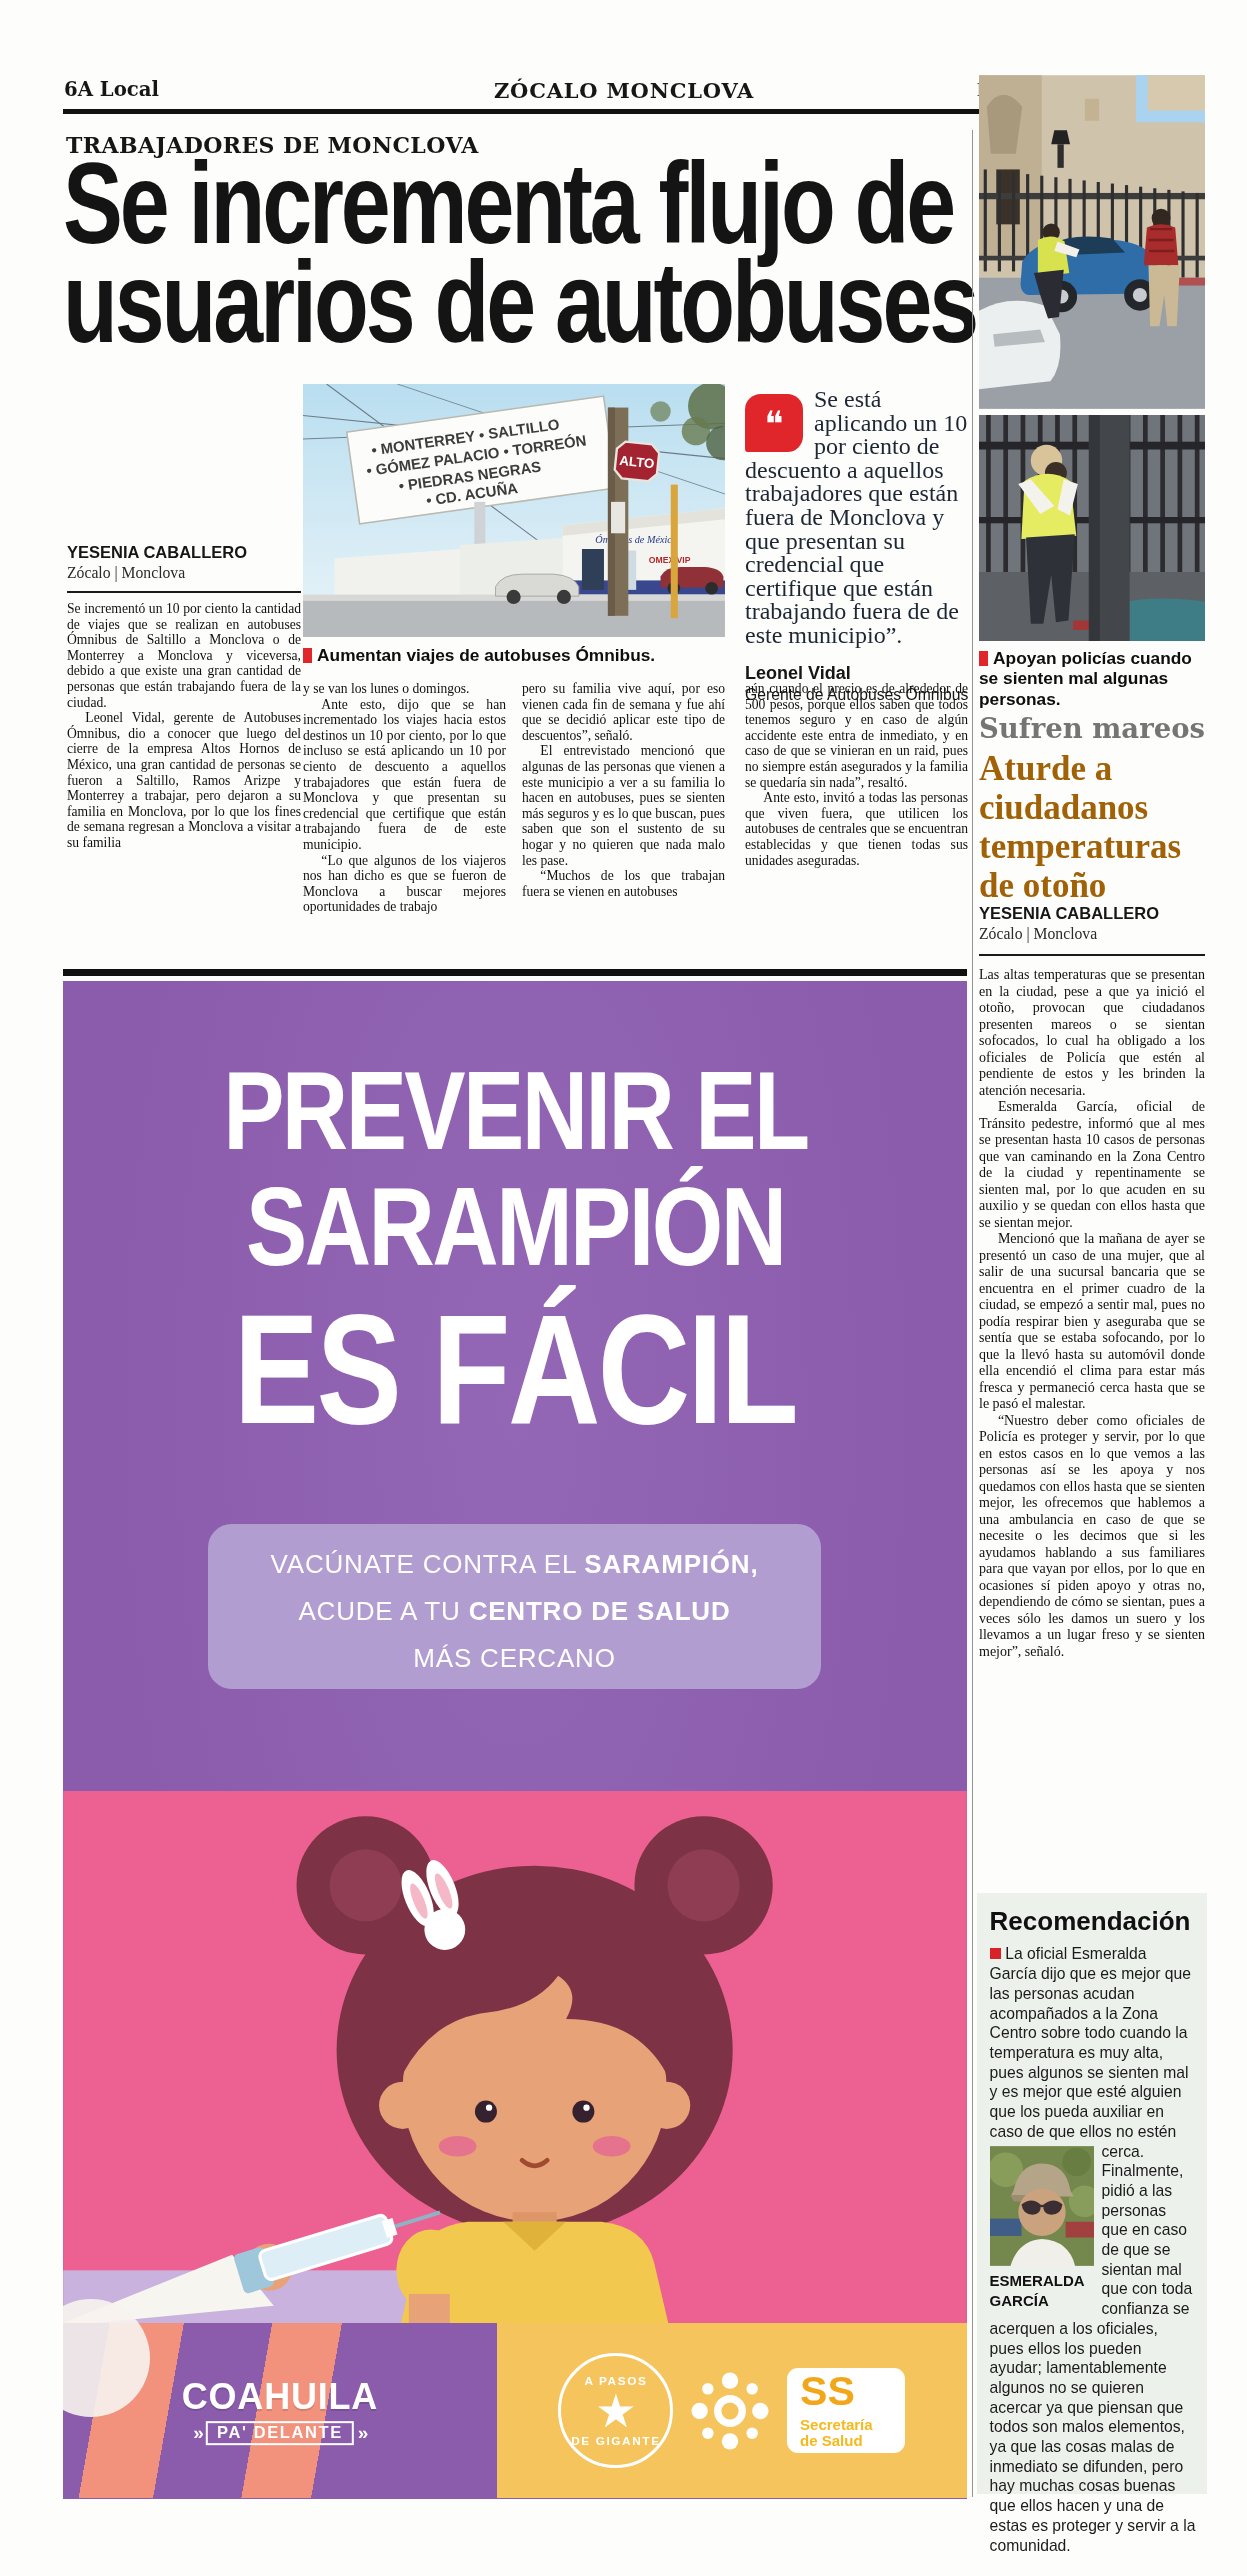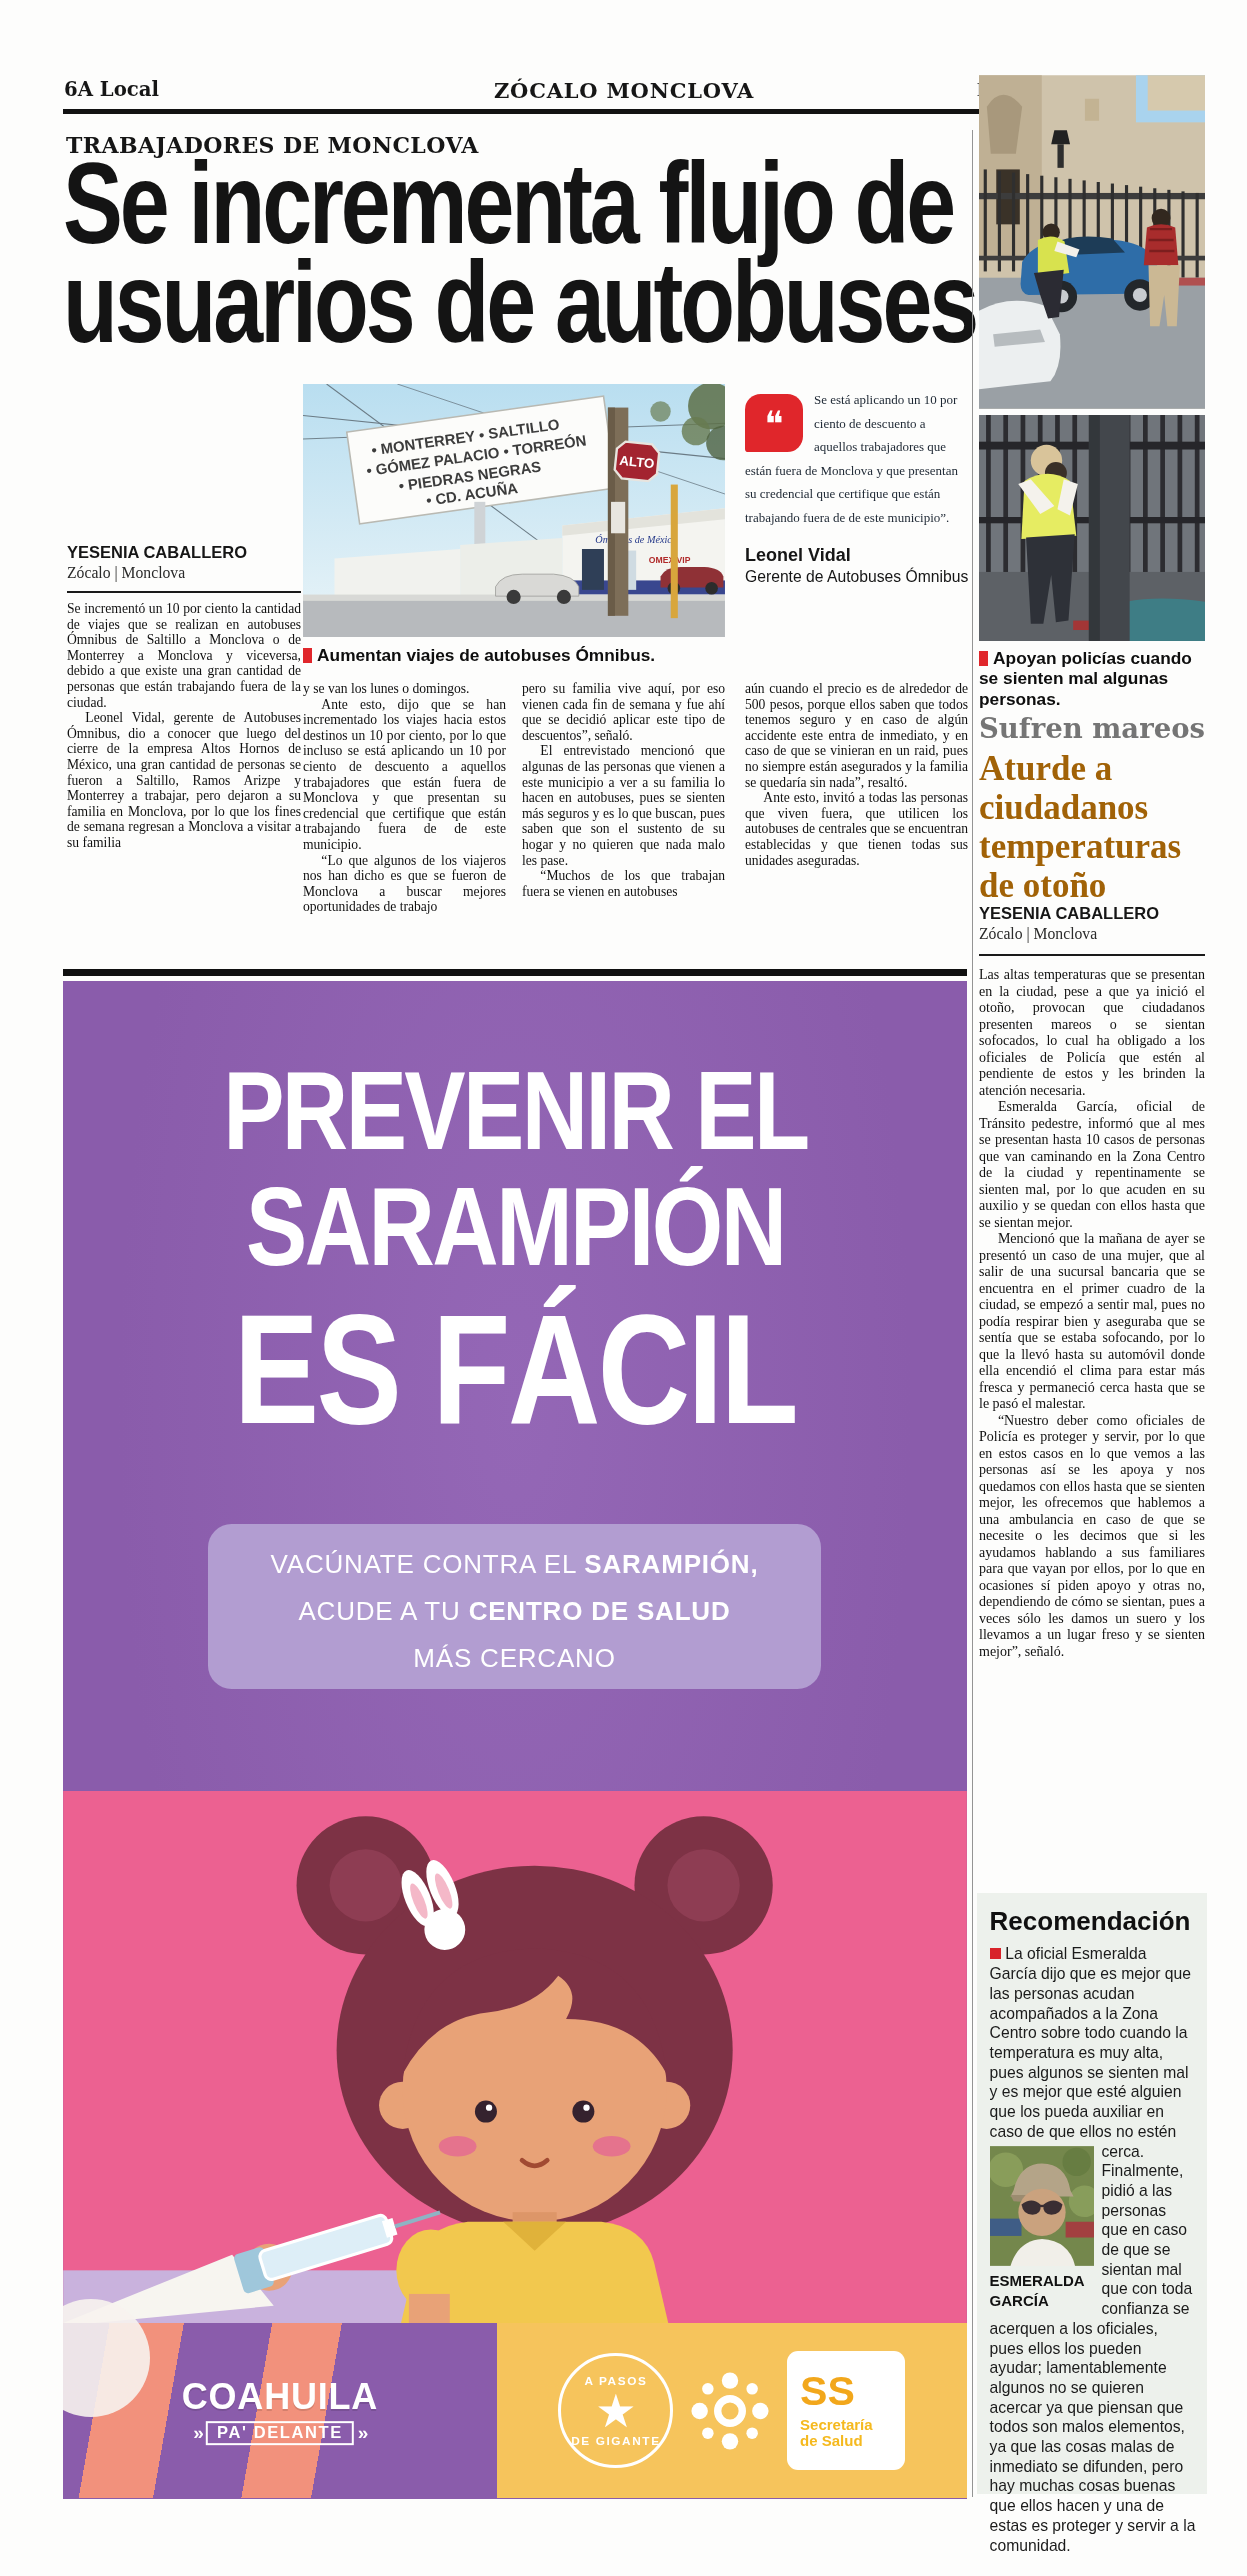--- a/index.html
+++ b/index.html
@@ -35,21 +35,21 @@
   .main-photo{left:303px;top:384px;width:422px;height:253px;background:#cde4f0;overflow:hidden;}
   .caption{font-family:"Liberation Sans",sans-serif;font-weight:bold;font-size:17.3px;color:#0e0e0e;line-height:20.4px;}
   .cap-marker{display:inline-block;width:8.6px;height:15px;background:#e0262b;margin-right:5.5px;vertical-align:-1.6px;}
   .main-caption{left:303px;top:645px;width:422px;}
 
   
   .pullquote{left:745px;top:388px;width:225px;}
   .qicon{float:left;width:58px;height:58px;background:#e0262b;border-radius:15.7px 15.7px 15.7px 3.1px;margin:6.3px 11px 1.6px 0;}
   .qicon::before{content:"\275D";display:block;text-align:center;color:#fff;font-size:35px;line-height:60px;
                  font-family:"DejaVu Sans",sans-serif;}
-  .pq-text{font-size:13px;line-height:23.6px;color:#1d2733;}
+  .pq-text{font-size:24px;line-height:23.6px;color:#1d2733;}
   .pq-name{font-family:"Liberation Sans",sans-serif;font-weight:bold;font-size:18px;margin-top:15.7px;}
   .pq-role{font-family:"Liberation Sans",sans-serif;font-size:15.7px;margin-top:1.6px;}
 
   .poster-rule{left:63px;top:969px;width:904px;height:7px;background:#101010;}
 
   
   .poster{left:63px;top:981px;width:904px;height:1518px;overflow:hidden;
           background:radial-gradient(ellipse at 50% 28%, #9467b6 0%, #8a5cab 62%);}
   .poster-headline{position:absolute;left:0;top:72px;width:100%;text-align:center;
                    font-family:"Liberation Sans",sans-serif;font-weight:800;color:#ffffff;}
@@ -71,21 +71,21 @@
   .coahuila-name{font-size:36px;font-weight:800;letter-spacing:0.8px;text-shadow:0 1.6px 0 rgba(0,0,0,.12);}
   .coahuila-banner{display:inline-block;border:2.4px solid #fff;padding:0.8px 9.4px;font-size:16.5px;font-weight:bold;
                    margin-top:3.1px;letter-spacing:1.6px;}
   .chev{font-weight:800;font-size:19px;letter-spacing:-1.6px;}
   .band-right{width:52%;height:100%;background:#f6c45c;display:flex;align-items:center;justify-content:center;gap:16px;}
   .badge{width:115px;height:115px;border:3.1px solid #fff;border-radius:50%;display:flex;flex-direction:column;
          align-items:center;justify-content:center;color:#fff;font-family:"Liberation Sans",sans-serif;
          font-weight:bold;box-sizing:border-box;}
   .badge .btxt{font-size:11.8px;letter-spacing:1.6px;}
   .badge .bstar{font-size:46px;line-height:46px;font-family:"DejaVu Sans",sans-serif;}
-  .ss-box{width:118px;height:119px;background:#fff;border-radius:11px;display:flex;flex-direction:column;
+  .ss-box{width:118px;height:85px;background:#fff;border-radius:11px;display:flex;flex-direction:column;
           align-items:flex-start;justify-content:center;padding-left:12.6px;box-sizing:border-box;
           font-family:"Liberation Sans",sans-serif;color:#f2a71b;}
   .ss-big{font-size:41px;font-weight:800;line-height:41px;}
   .ss-sub{font-size:15px;font-weight:bold;line-height:16.5px;margin-top:4.7px;color:#f5b91e;width:86px;}
 
   
   .vdivider{left:972px;top:130px;width:0.8px;height:2367px;background:#949494;}
   .sb-photo1{left:979px;top:75px;width:226px;height:334px;overflow:hidden;}
   .sb-photo2{left:979px;top:415px;width:226px;height:226px;overflow:hidden;}
   .sb-caption{left:979px;top:648px;width:226px;}

